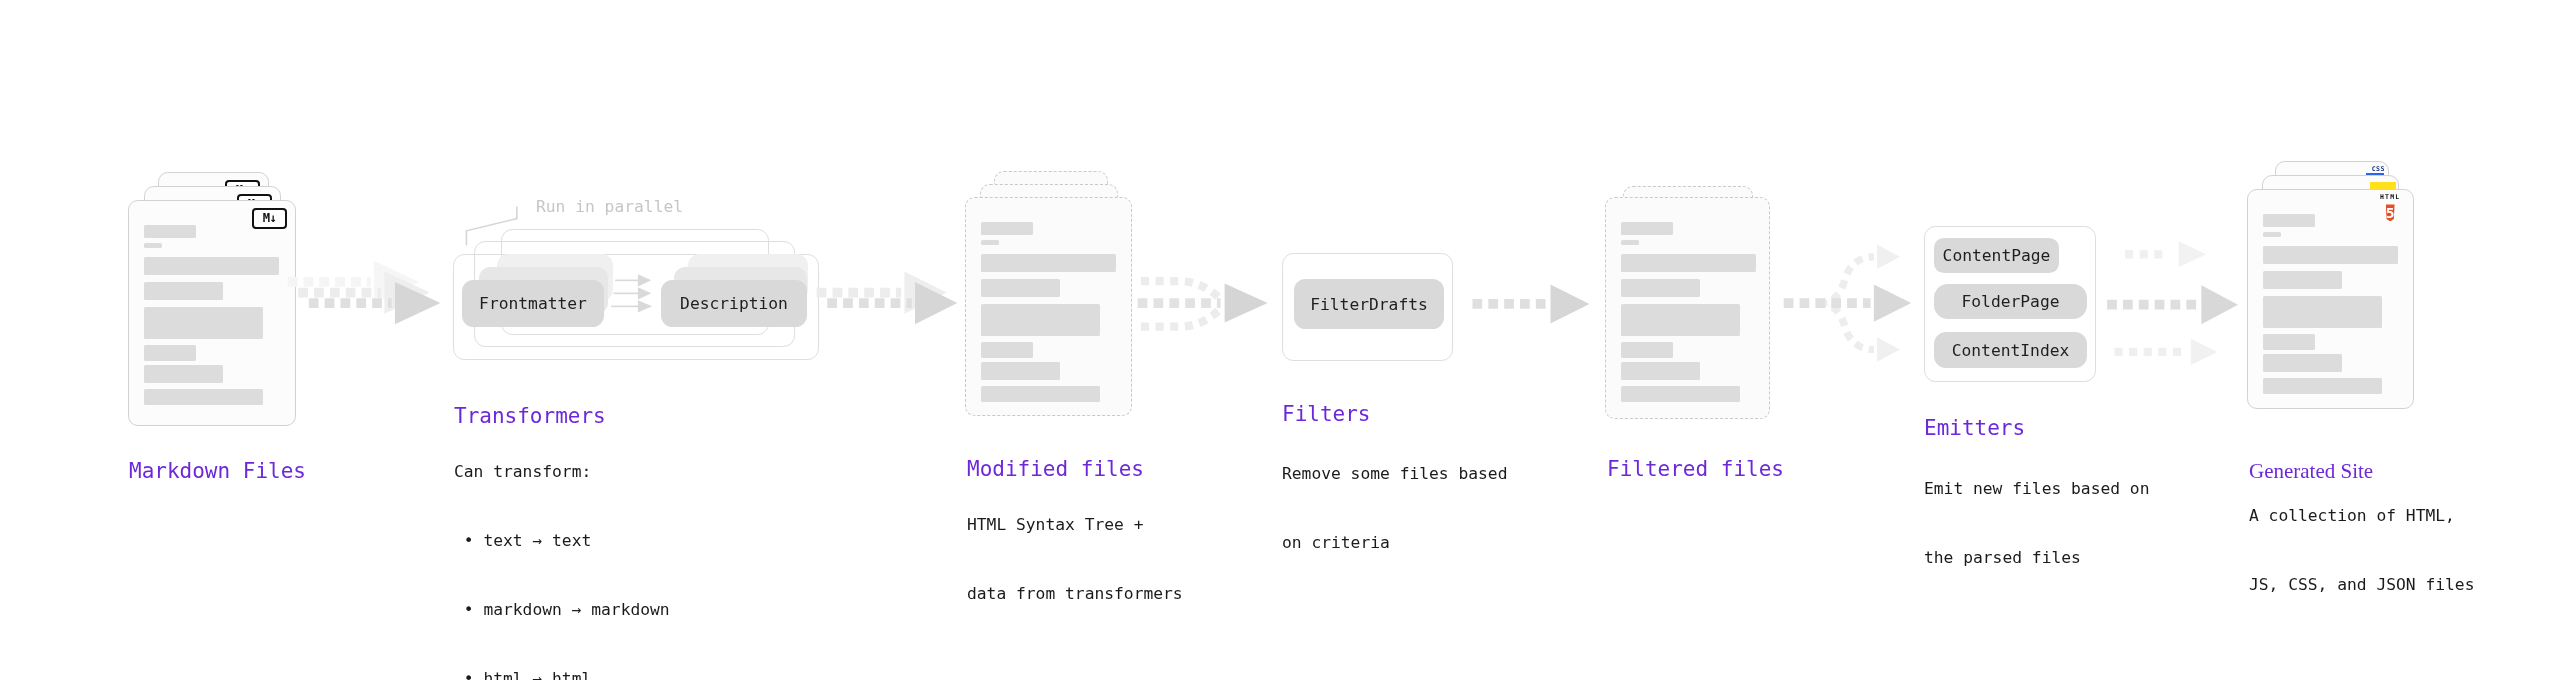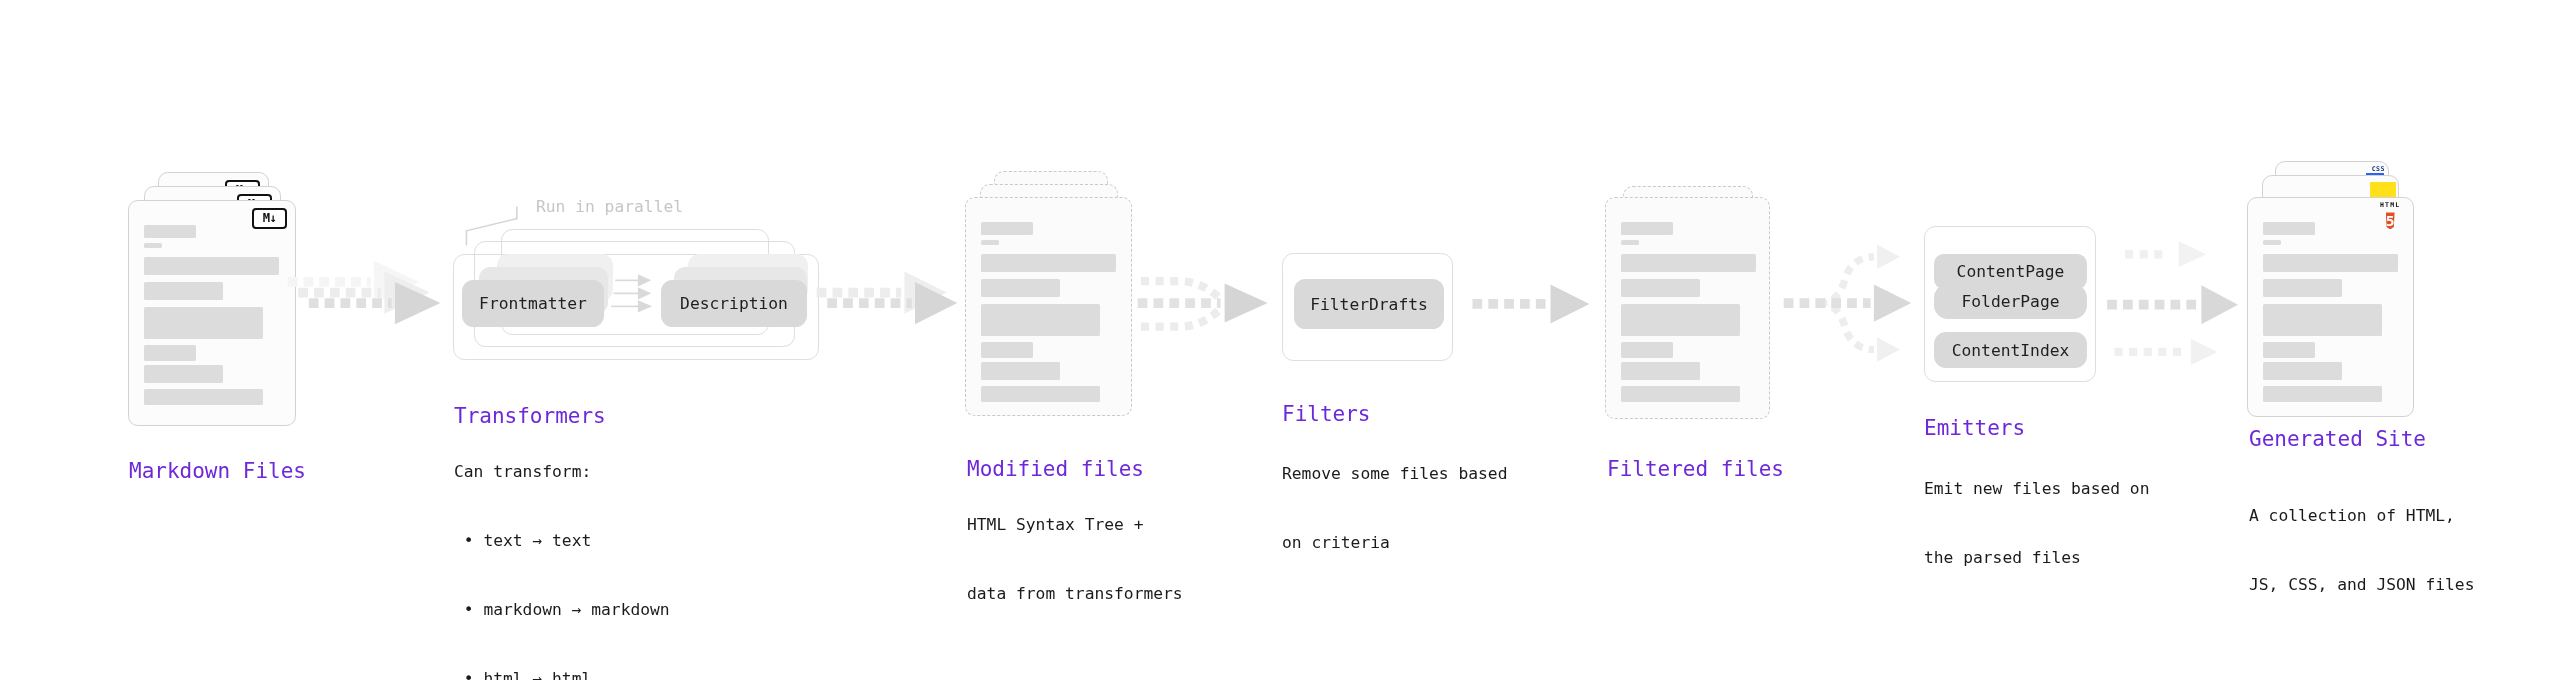--- a/index.html
+++ b/index.html
@@ -144,57 +144,57 @@
           <i></i>
           <i></i>
           <i></i>
         </div>
     </div>
     <div class="title" style="left:1607px;top:432px;">Filtered files</div>
   </div>
 
   <div>
     <div class="obox filled" style="left:1924px;top:226px;width:172px;height:156px;"></div>
-    <div class="pill" style="left:1934px;top:254px;width:153px;height:35px;border-radius:9.8px;text-align:center;">ContentPage</div>
+    <div class="pill" style="left:1934px;top:238px;width:125px;height:35px;border-radius:9.8px;text-align:center;">ContentPage</div>
     <div class="pill" style="left:1934px;top:284px;width:153px;height:35px;border-radius:14px;">FolderPage</div>
     <div class="pill" style="left:1934px;top:332px;width:153px;height:36px;border-radius:12px;">ContentIndex</div>
     <div class="title" style="left:1924px;top:391px;">Emitters</div>
     <div class="desc" style="left:1924px;top:431px;">
       <div>Emit new files based on</div>
       <div>the parsed files</div>
     </div>
   </div>
 
   <div>
     <div class="filecard solid" style="left:2275px;top:161px;width:114px;height:220px;">
       <span class="css-badge">
         <span class="css-word">CSS</span>
         <span class="css-bar"></span>
       </span>
     </div>
     <div class="filecard solid" style="left:2262px;top:175px;width:137px;height:220px;">
       <span class="js-badge"></span>
     </div>
-    <div class="filecard solid" style="left:2247px;top:197px;width:167px;height:220px;">
+    <div class="filecard solid" style="left:2247px;top:189px;width:167px;height:220px;">
       <span class="h5-logo">
         <span class="h5-word">HTML</span>
         <span class="h5-shield">5</span>
       </span>
       <div class="bars">
           <i></i>
           <i></i>
           <i></i>
           <i></i>
           <i></i>
           <i></i>
           <i></i>
           <i></i>
         </div>
     </div>
-    <div class="title" style="left:2249px;top:402px;">Generated Site</div>
+    <div class="title" style="left:2249px;top:434px;font-family:Liberation Serif, serif;">Generated Site</div>
     <div class="desc" style="left:2249px;top:458px;">
       <div>A collection of HTML,</div>
       <div>JS, CSS, and JSON files</div>
     </div>
   </div>
 
   <svg class="overlay" width="2576" height="681" viewBox="0 0 3170 838">
 
     <polyline points="636,254 636,269 574,284 574,302" fill="none" stroke="#d6d6d6" stroke-width="2"></polyline>
 

